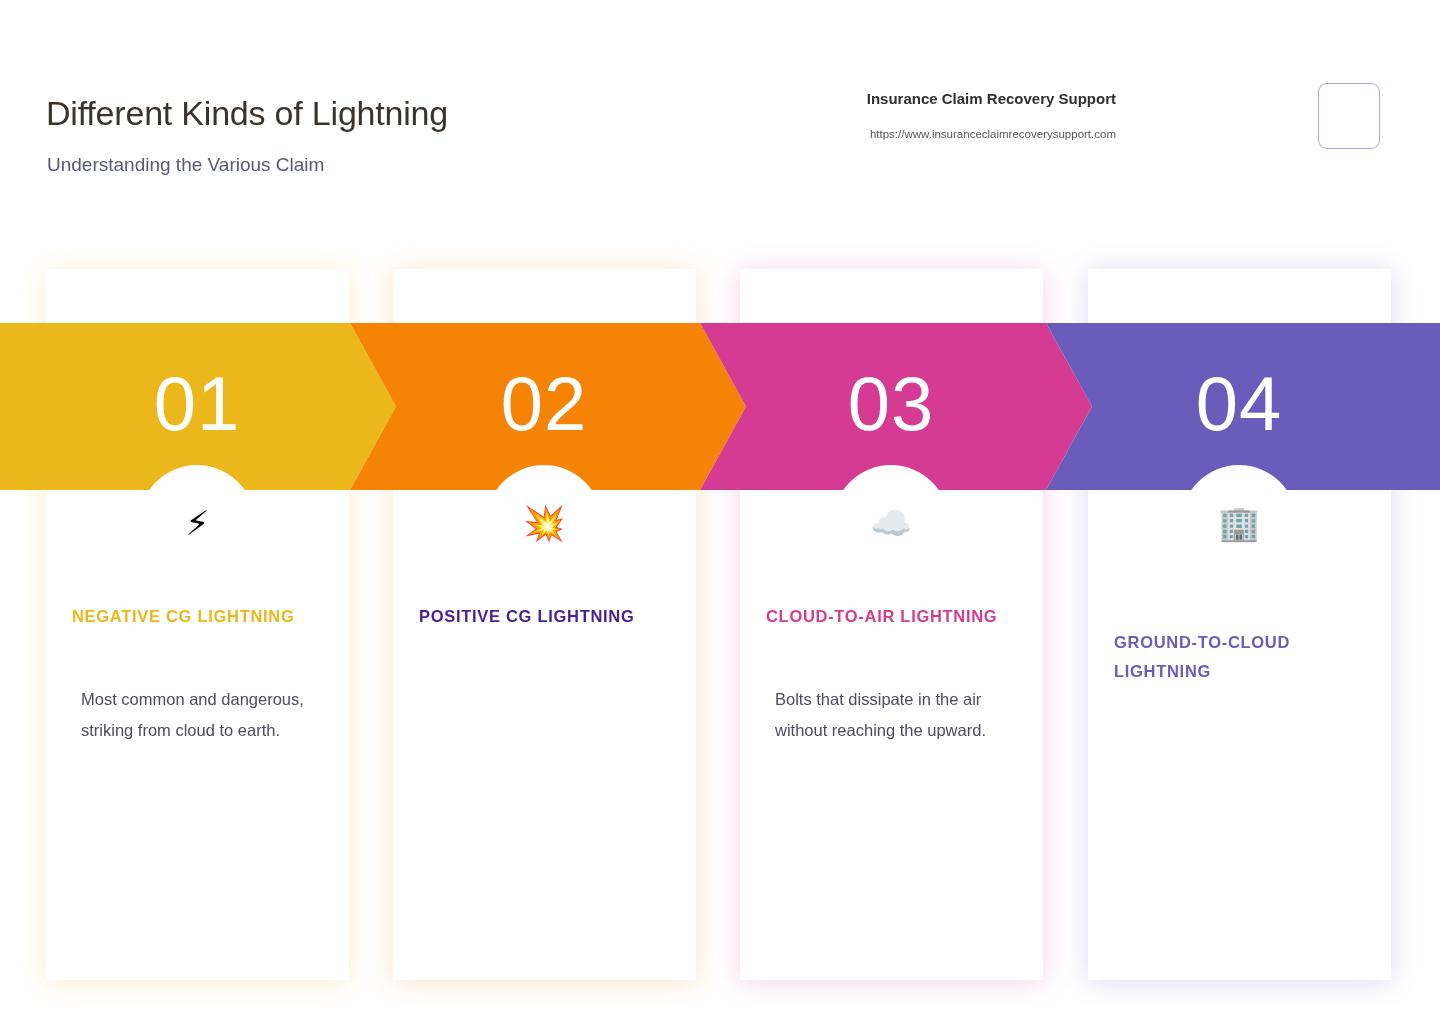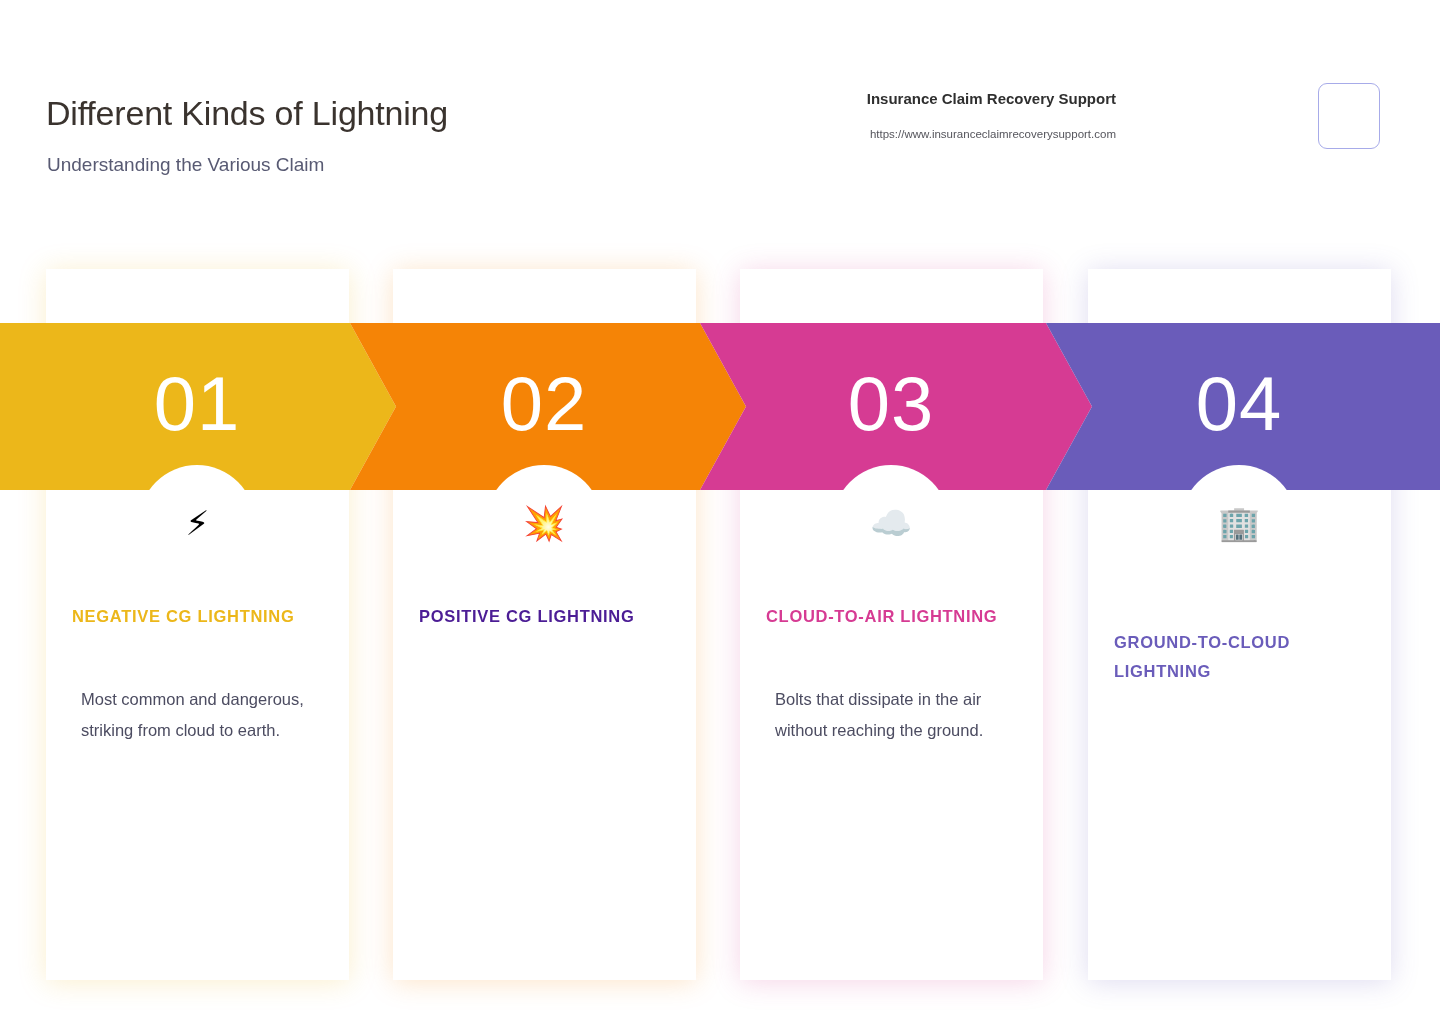--- a/index.html
+++ b/index.html
@@ -161,21 +161,21 @@
       <div class="card-title" style="color: rgb(236, 183, 26);">NEGATIVE CG LIGHTNING</div>
       <div class="card-desc">Most common and dangerous, striking from cloud to earth.</div>
     </div>
     <div class="card" style="left: 393px; box-shadow: rgba(245, 132, 6, 0.22) 0px 2px 26px;">
       <div class="card-icon">💥</div>
       <div class="card-title" style="color: #4c1d95;">POSITIVE CG LIGHTNING</div>
     </div>
     <div class="card" style="left: 740px; box-shadow: rgba(214, 59, 147, 0.22) 0px 2px 26px;">
       <div class="card-icon">☁️</div>
       <div class="card-title" style="color: rgb(214, 59, 147);">CLOUD-TO-AIR LIGHTNING</div>
-      <div class="card-desc">Bolts that dissipate in the air without reaching the ground.</div>
+      <div class="card-desc">Bolts that dissipate in the air without reaching the upward.</div>
     </div>
     <div class="card" style="left: 1088px; box-shadow: rgba(106, 92, 186, 0.22) 0px 2px 26px;">
       <div class="card-icon">🏢</div>
       <div class="card-title" style="color: rgb(106, 92, 186); margin-top: 26px;">GROUND-TO-CLOUD LIGHTNING</div>
     </div>
   </div>
 
 <div id="band-layer">
   <svg id="band-svg" viewBox="0 0 1440 167" preserveAspectRatio="none">
     <defs>

